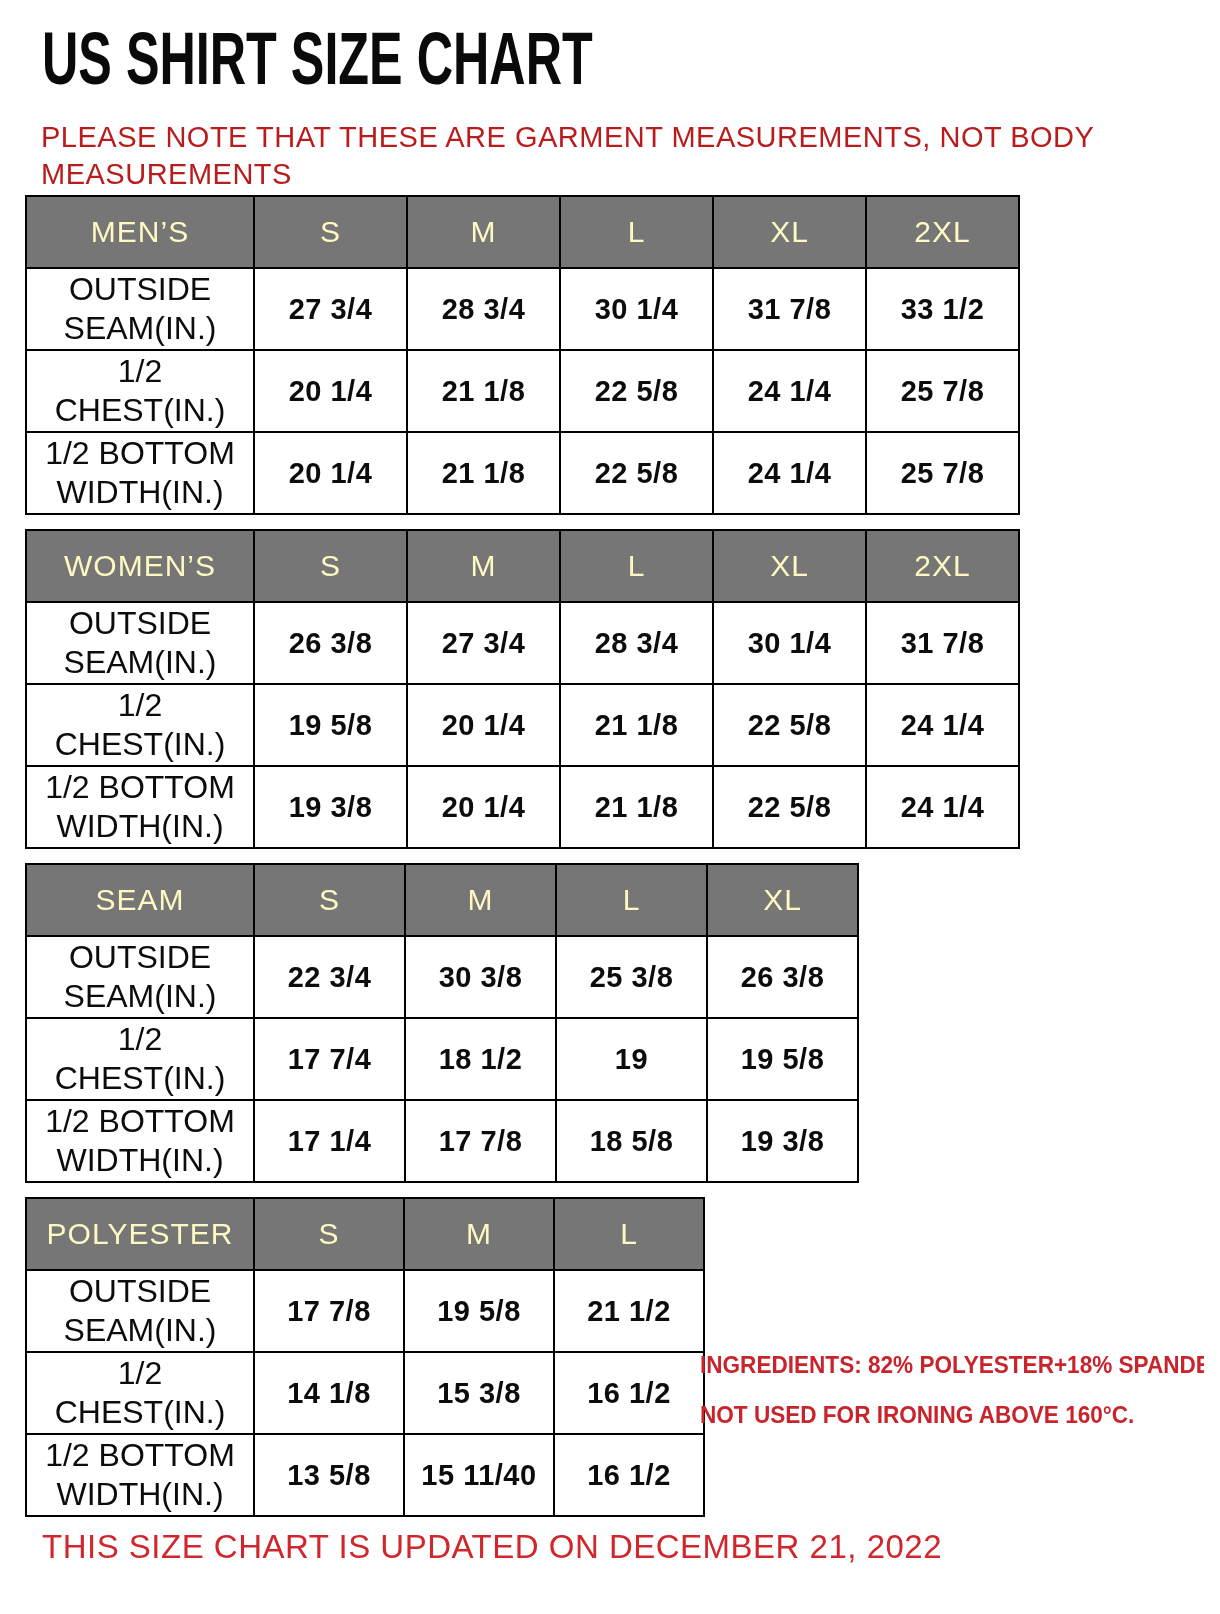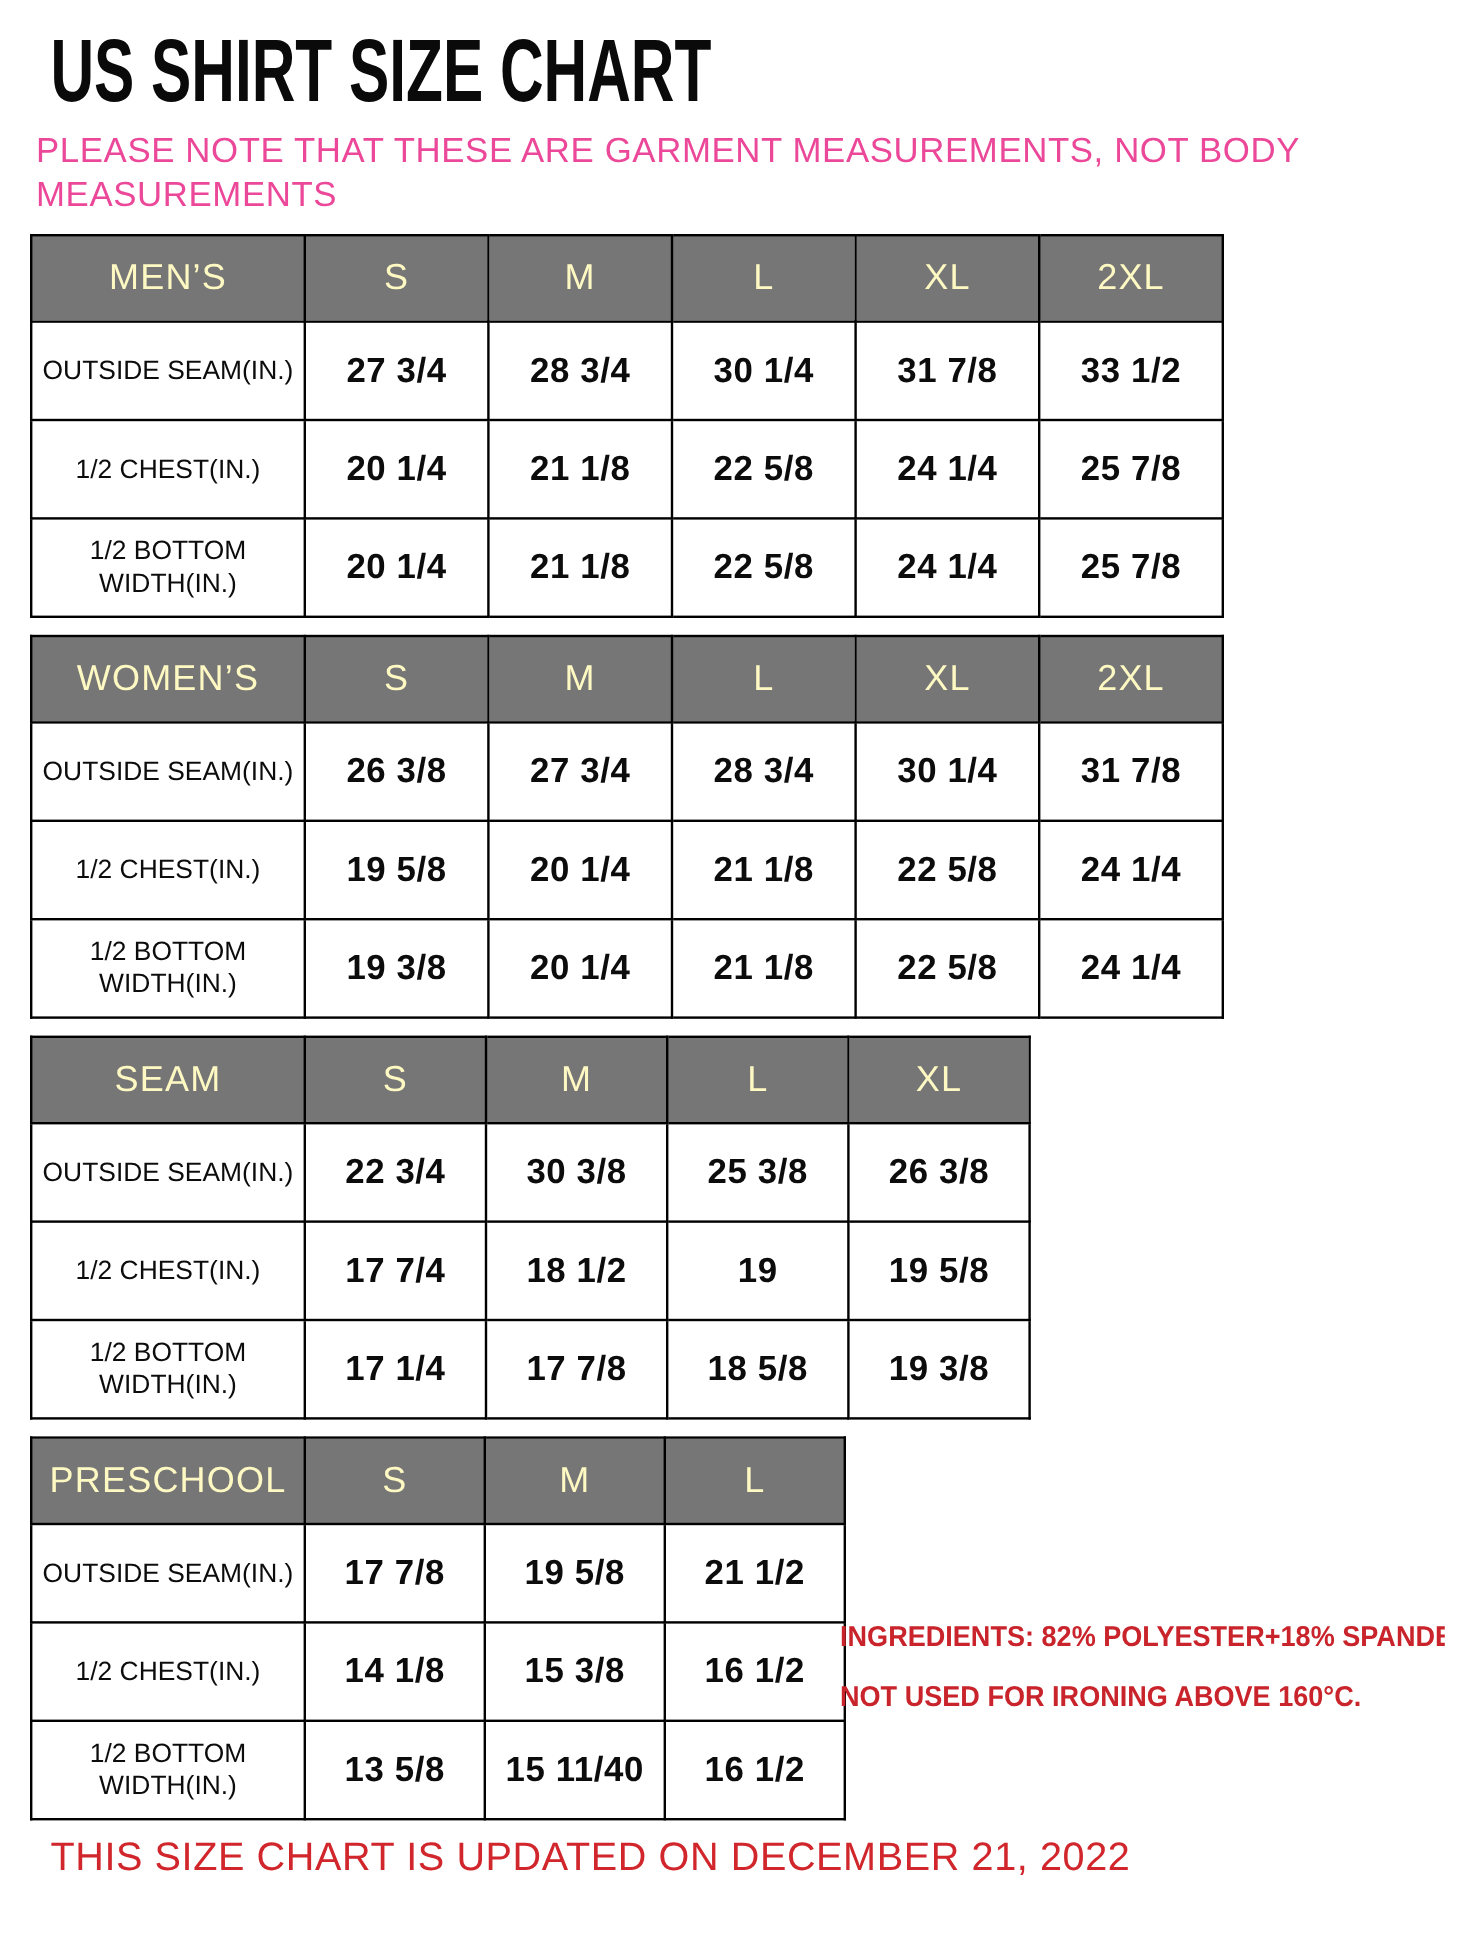--- a/index.html
+++ b/index.html
@@ -27,22 +27,22 @@
     white-space: nowrap;
     transform: scaleX(0.68);
     transform-origin: left center;
     line-height: 1.0;
   }
   .garment-note {
     position: absolute;
     top: 108px;
     left: 30px;
     width: 1080px;
-    margin: 0;
-    color: #ec4899;
+    margin: 11px;
+    color: #b91c1c;
     font-size: 29px;
     line-height: 1.26;
     letter-spacing: 0.5px;
   }
   .tables-wrap {
     position: absolute;
     top: 195px;
     left: 25px;
   }
   table.size-table {
@@ -65,21 +65,21 @@
     font-size: 30px;
     height: 70px;
     letter-spacing: 1px;
   }
   table.size-table tbody td {
     height: 80px;
     color: #0c0c0c;
     background: #ffffff;
   }
   td.row-label {
-    font-size: 22px;
+    font-size: 32px;
     line-height: 1.22;
   }
   td.size-value {
     font-size: 29px;
     letter-spacing: 0.5px;
     font-weight: bold;
   }
   .ingredients-note {
     position: absolute;
     left: 700px;
@@ -248,21 +248,21 @@
       </table>
       <table class="size-table">
         <colgroup>
           <col style="width: 228px;">
           <col style="width: 150px;">
           <col style="width: 150px;">
           <col style="width: 150px;">
         </colgroup>
         <thead>
           <tr>
-            <th>PRESCHOOL</th>
+            <th>POLYESTER</th>
             <th>S</th>
             <th>M</th>
             <th>L</th>
           </tr>
         </thead>
         <tbody>
           <tr>
             <td class="row-label">OUTSIDE SEAM(IN.)</td>
             <td class="size-value">17 7/8</td>
             <td class="size-value">19 5/8</td>

